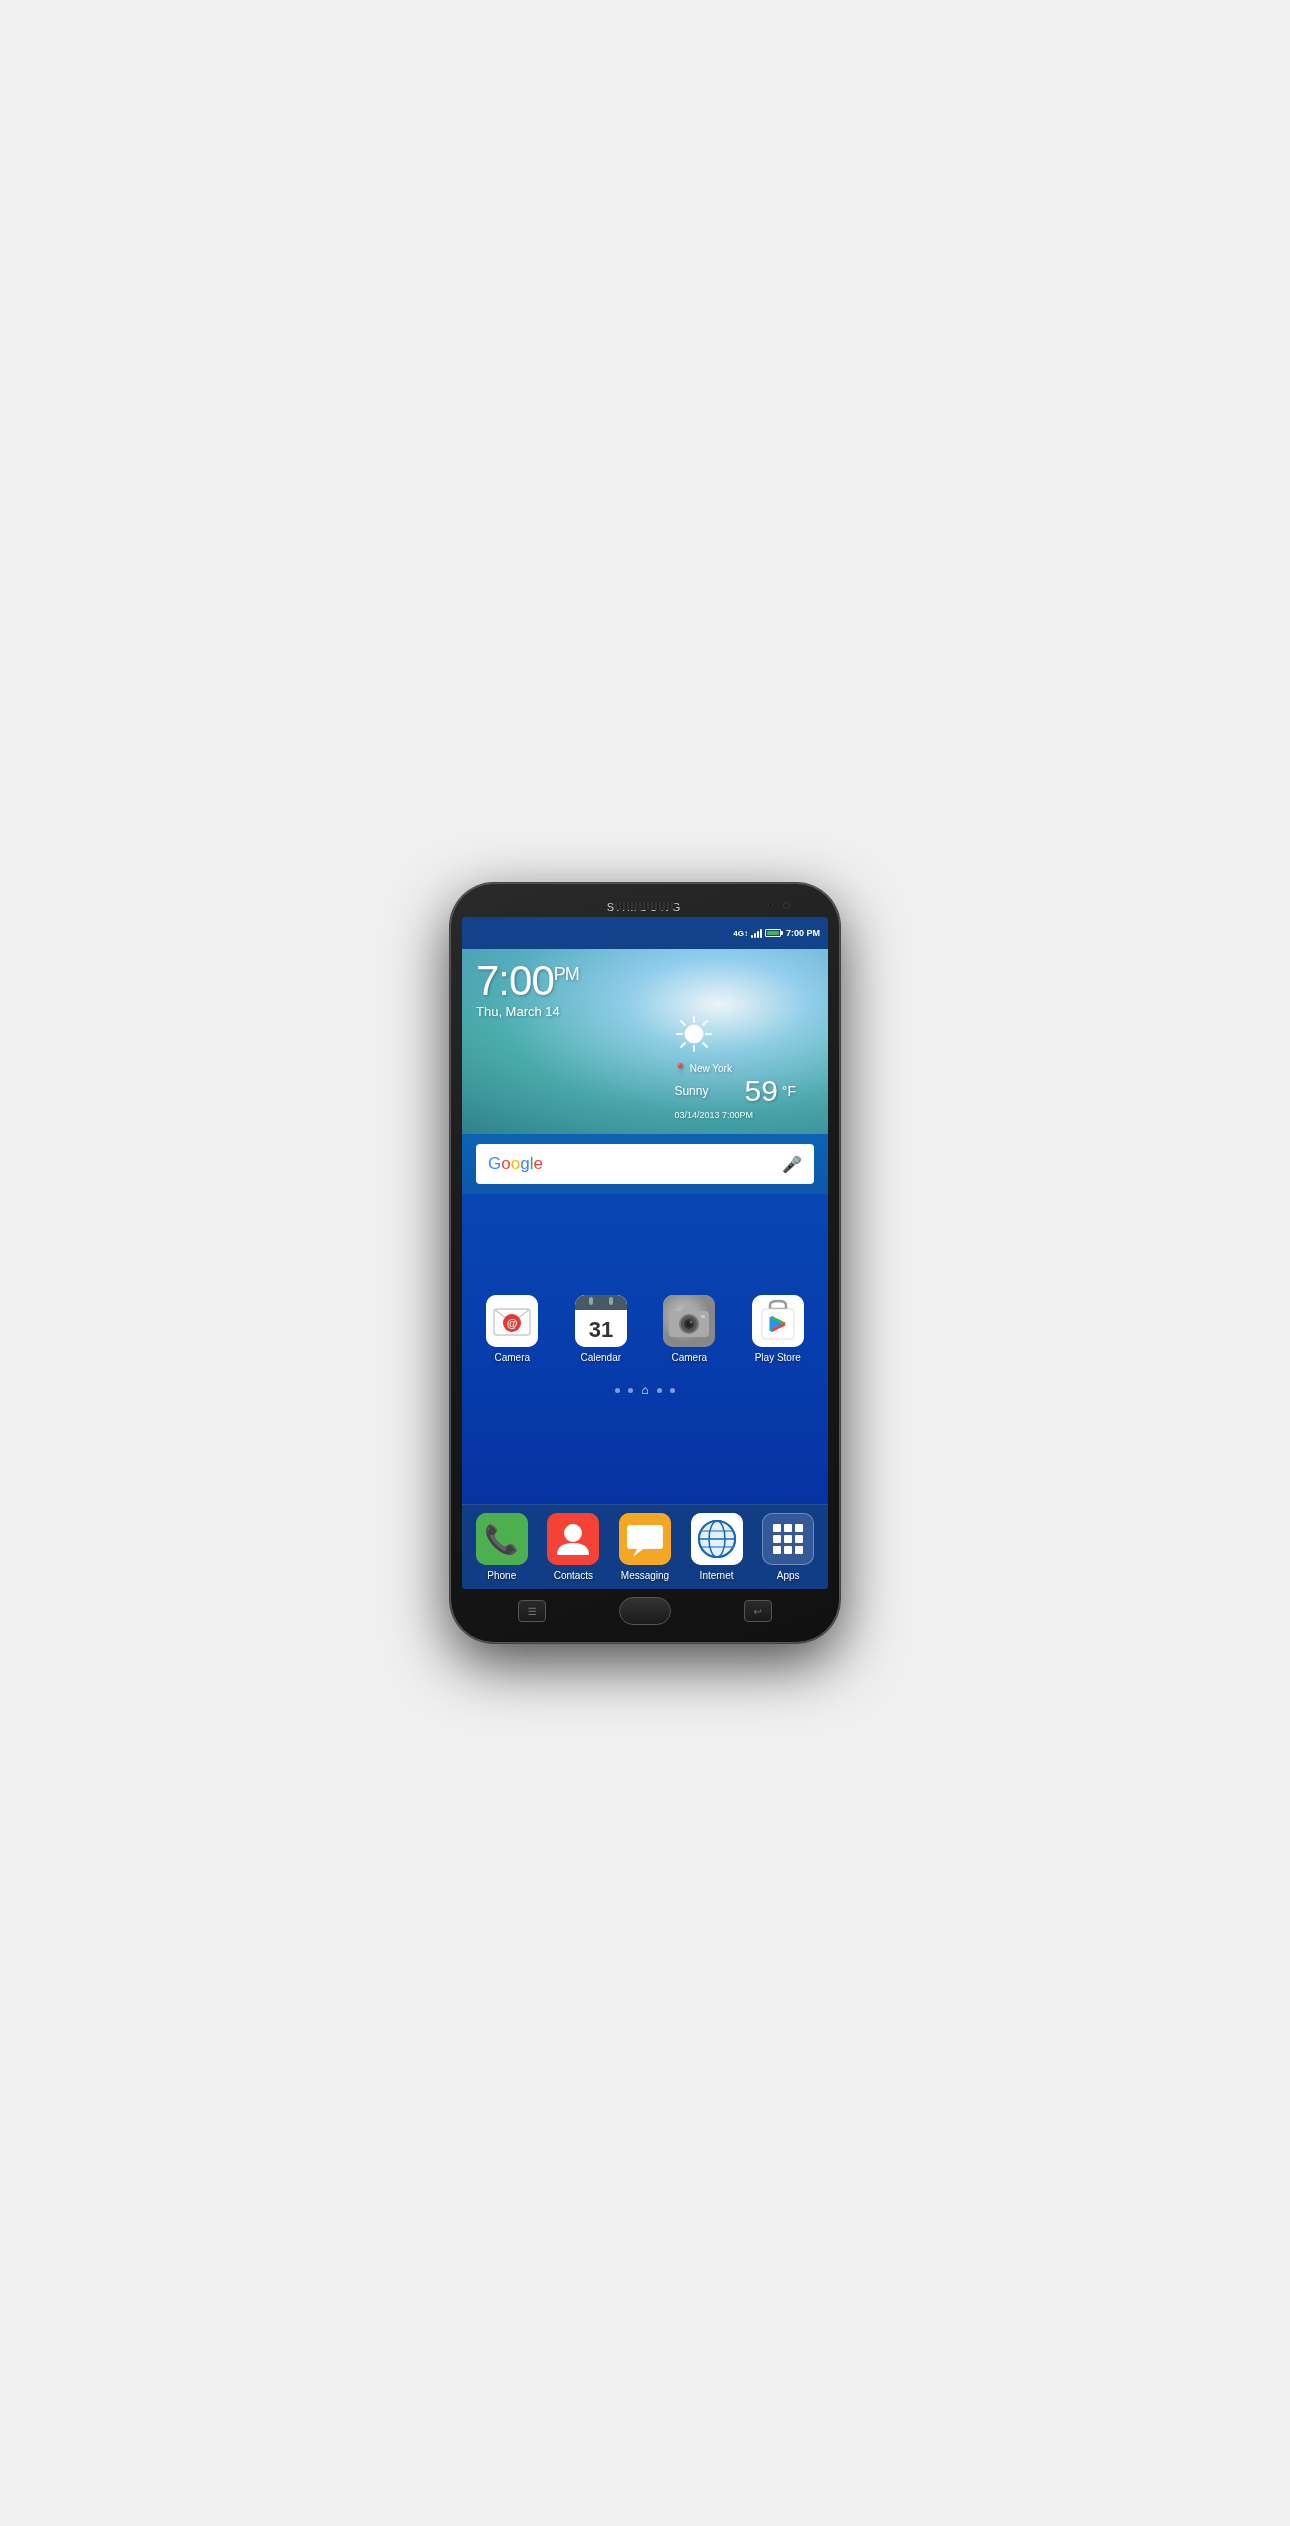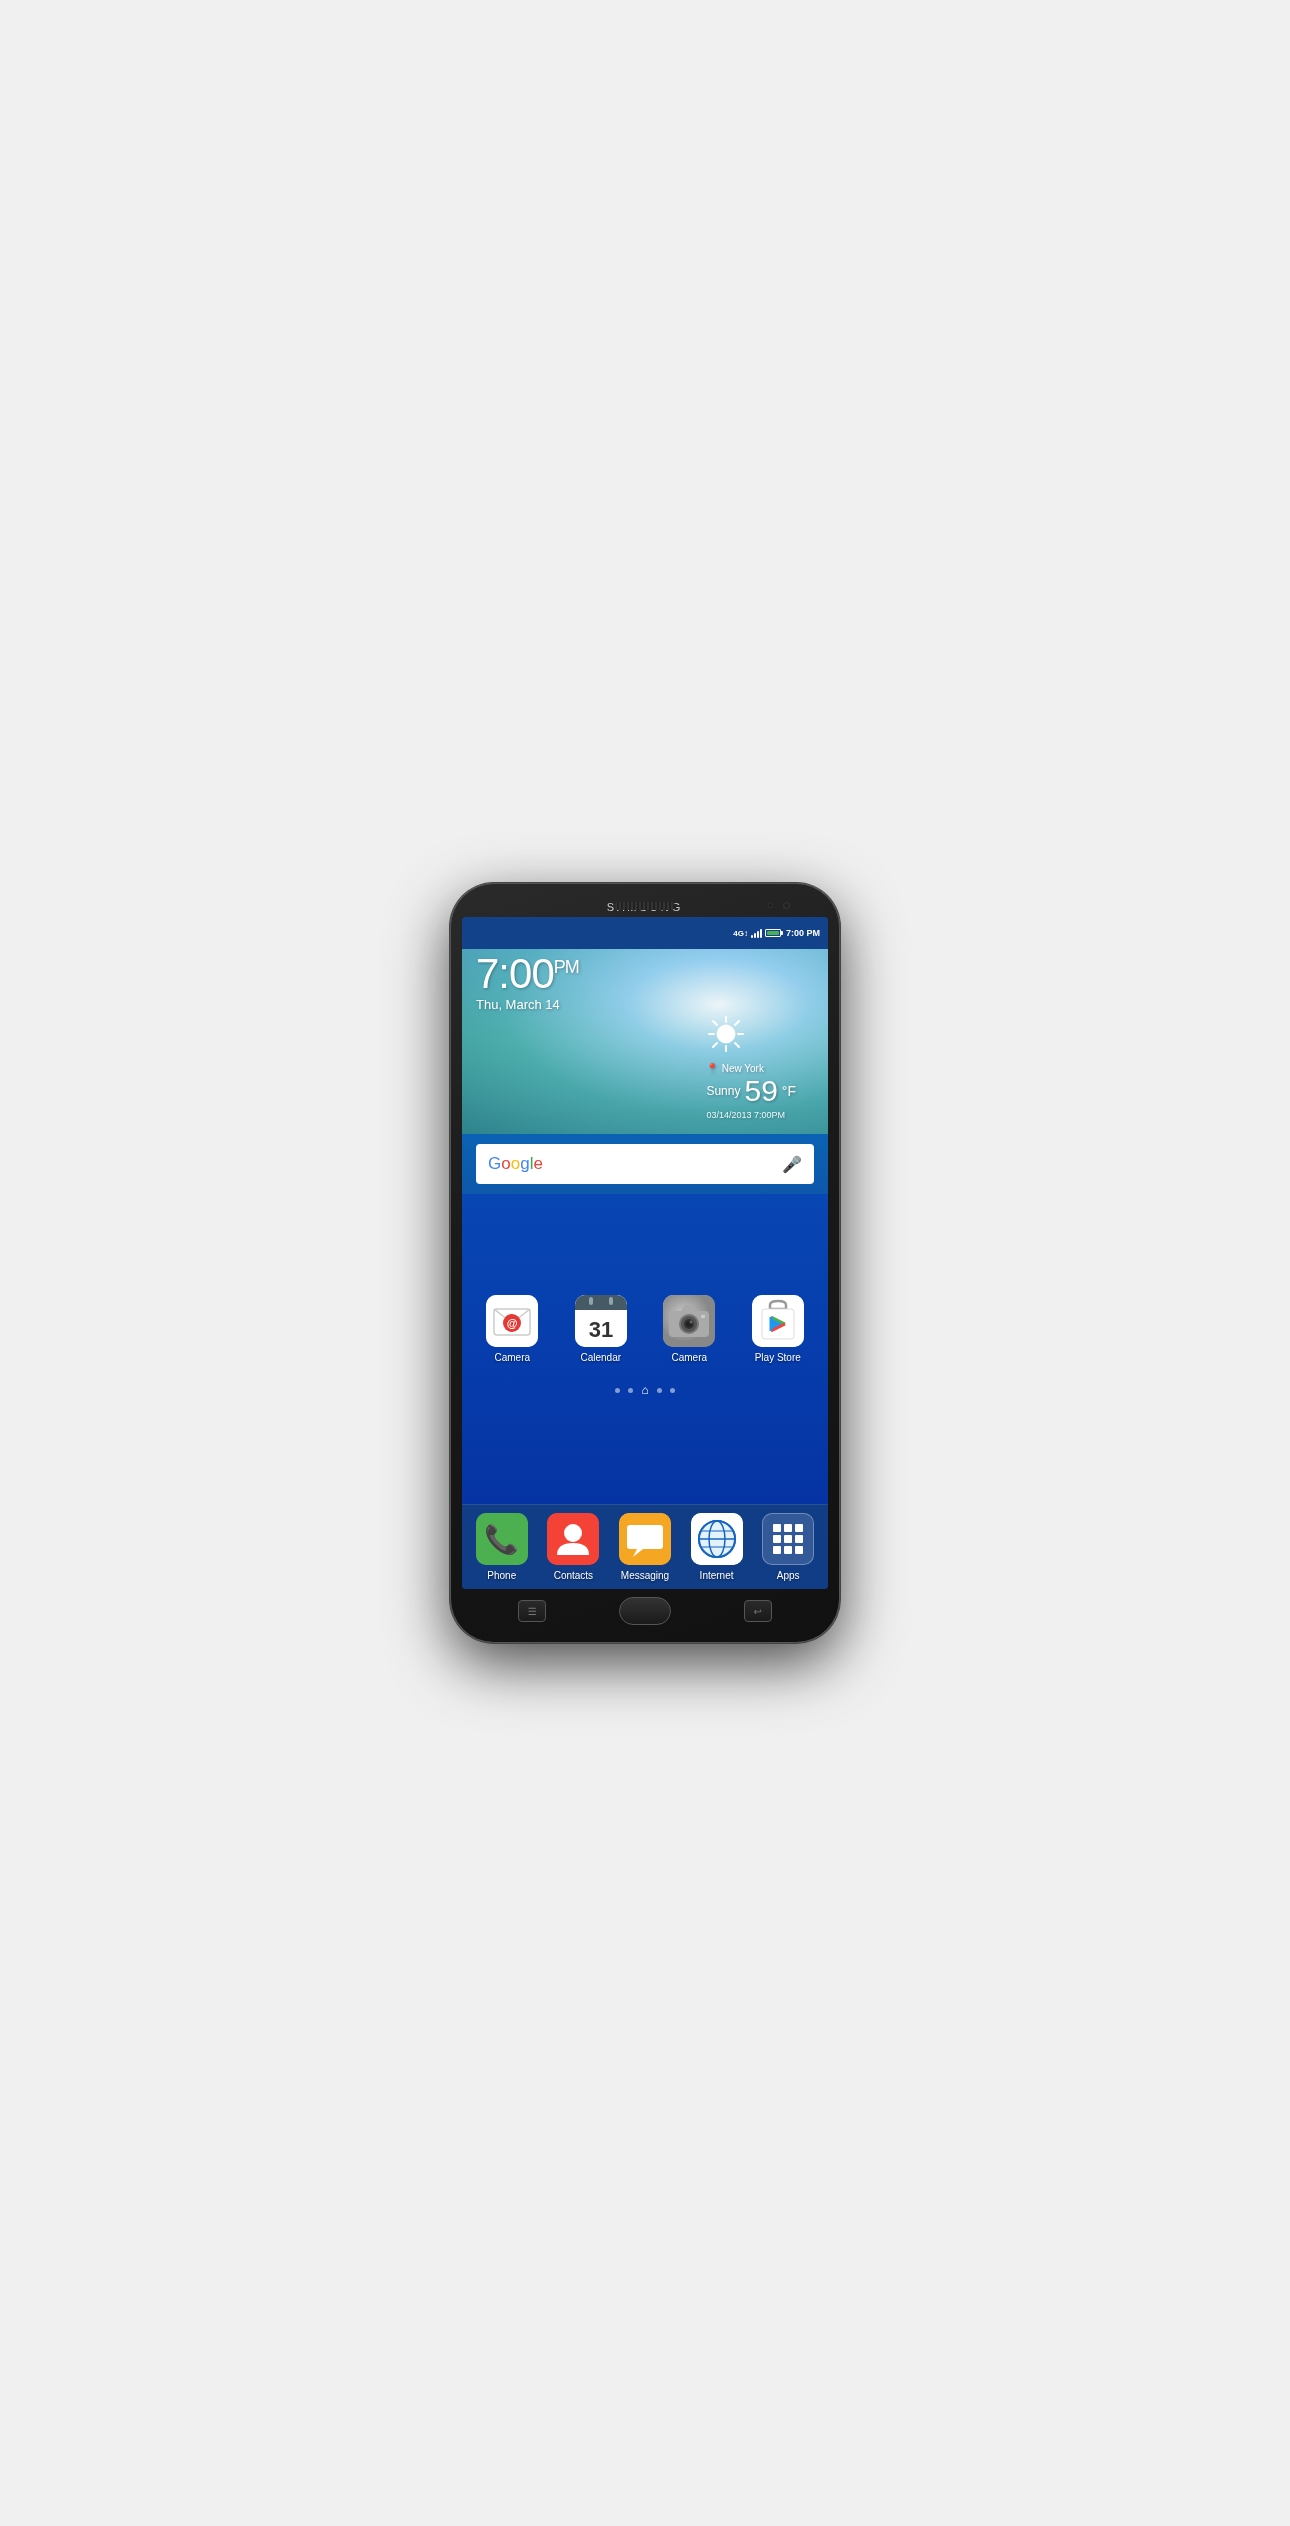--- a/index.html
+++ b/index.html
@@ -161,21 +161,21 @@
       position: absolute;
       top: 0; left: 0; right: 0; bottom: 0;
       background: radial-gradient(ellipse at 70% 30%, 
         rgba(255,255,255,0.9) 0%, 
         rgba(180,230,255,0.7) 25%, 
         rgba(100,200,180,0.5) 60%, 
         rgba(60,150,100,0.3) 100%);
     }
     .clock-display {
       position: absolute;
-      top: 4px;
+      top: 11px;
       left: 14px;
       color: white;
       text-shadow: 1px 1px 3px rgba(0,0,0,0.3);
     }
     .clock-time {
       font-size: 42px;
       font-weight: 200;
       line-height: 1;
       letter-spacing: -1px;
     }
@@ -212,20 +212,21 @@
       justify-content: flex-end;
       gap: 4px;
     }
     .weather-condition {
       font-size: 12px;
       font-weight: 300;
     }
     .weather-temp {
       font-size: 30px;
       font-weight: 200;
+      margin-left: 32px;
     }
     .weather-unit {
       font-size: 14px;
       vertical-align: super;
       font-weight: 300;
     }
     .weather-timestamp {
       font-size: 9px;
       font-weight: 300;
       opacity: 0.9;

